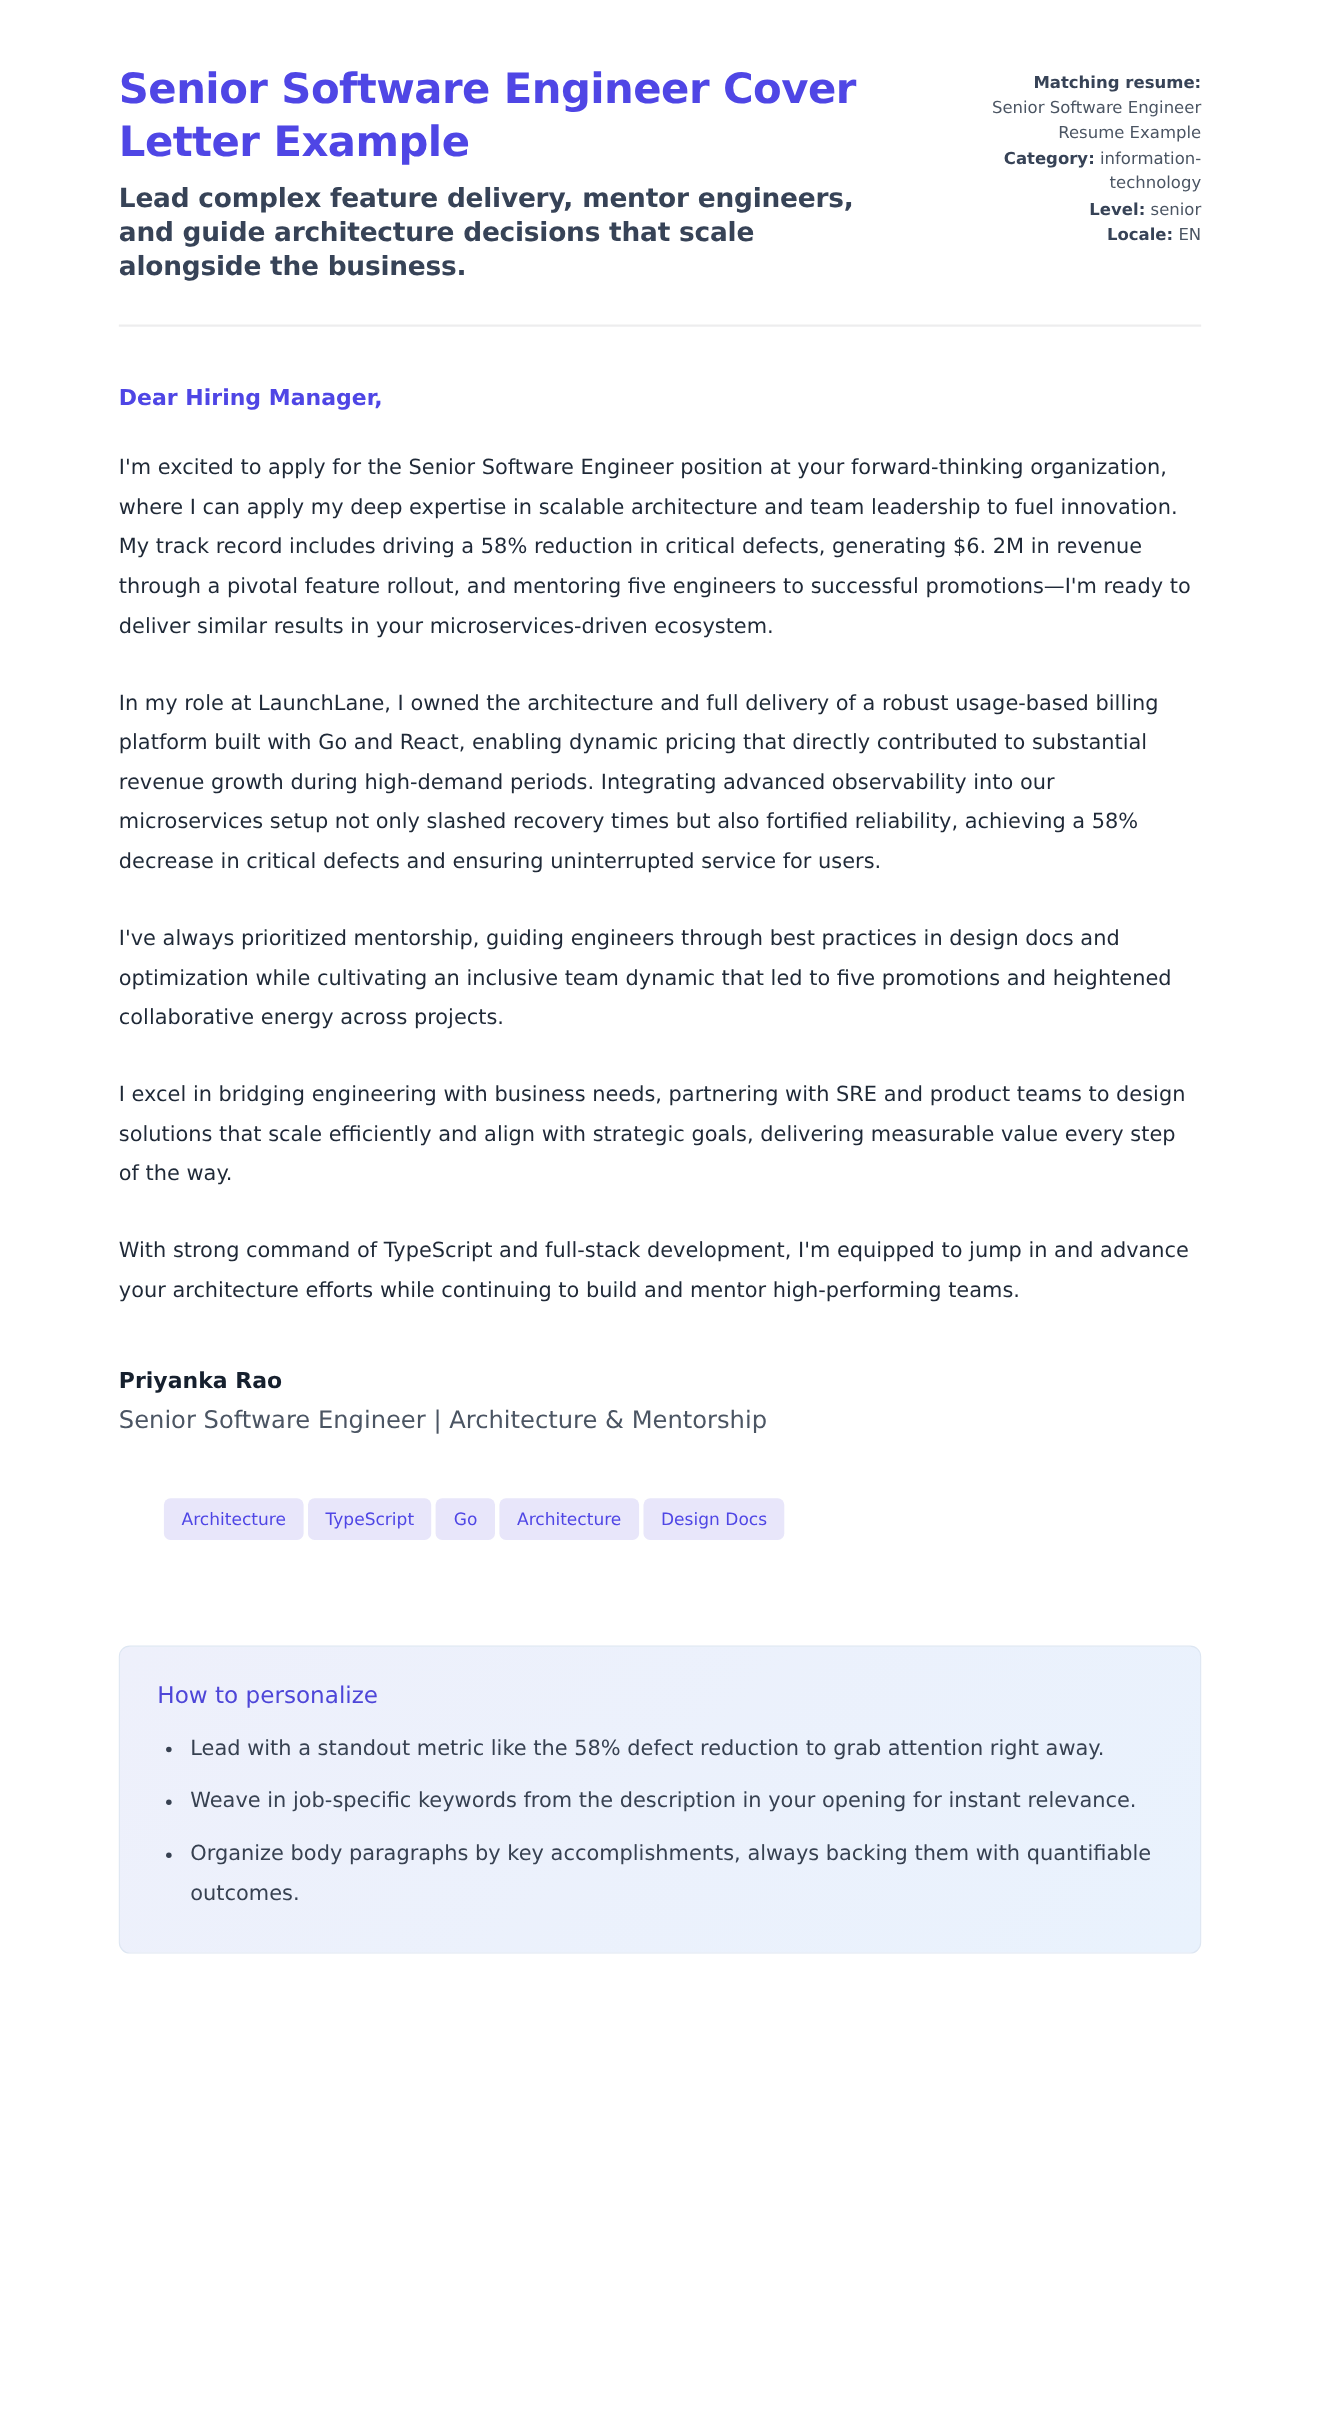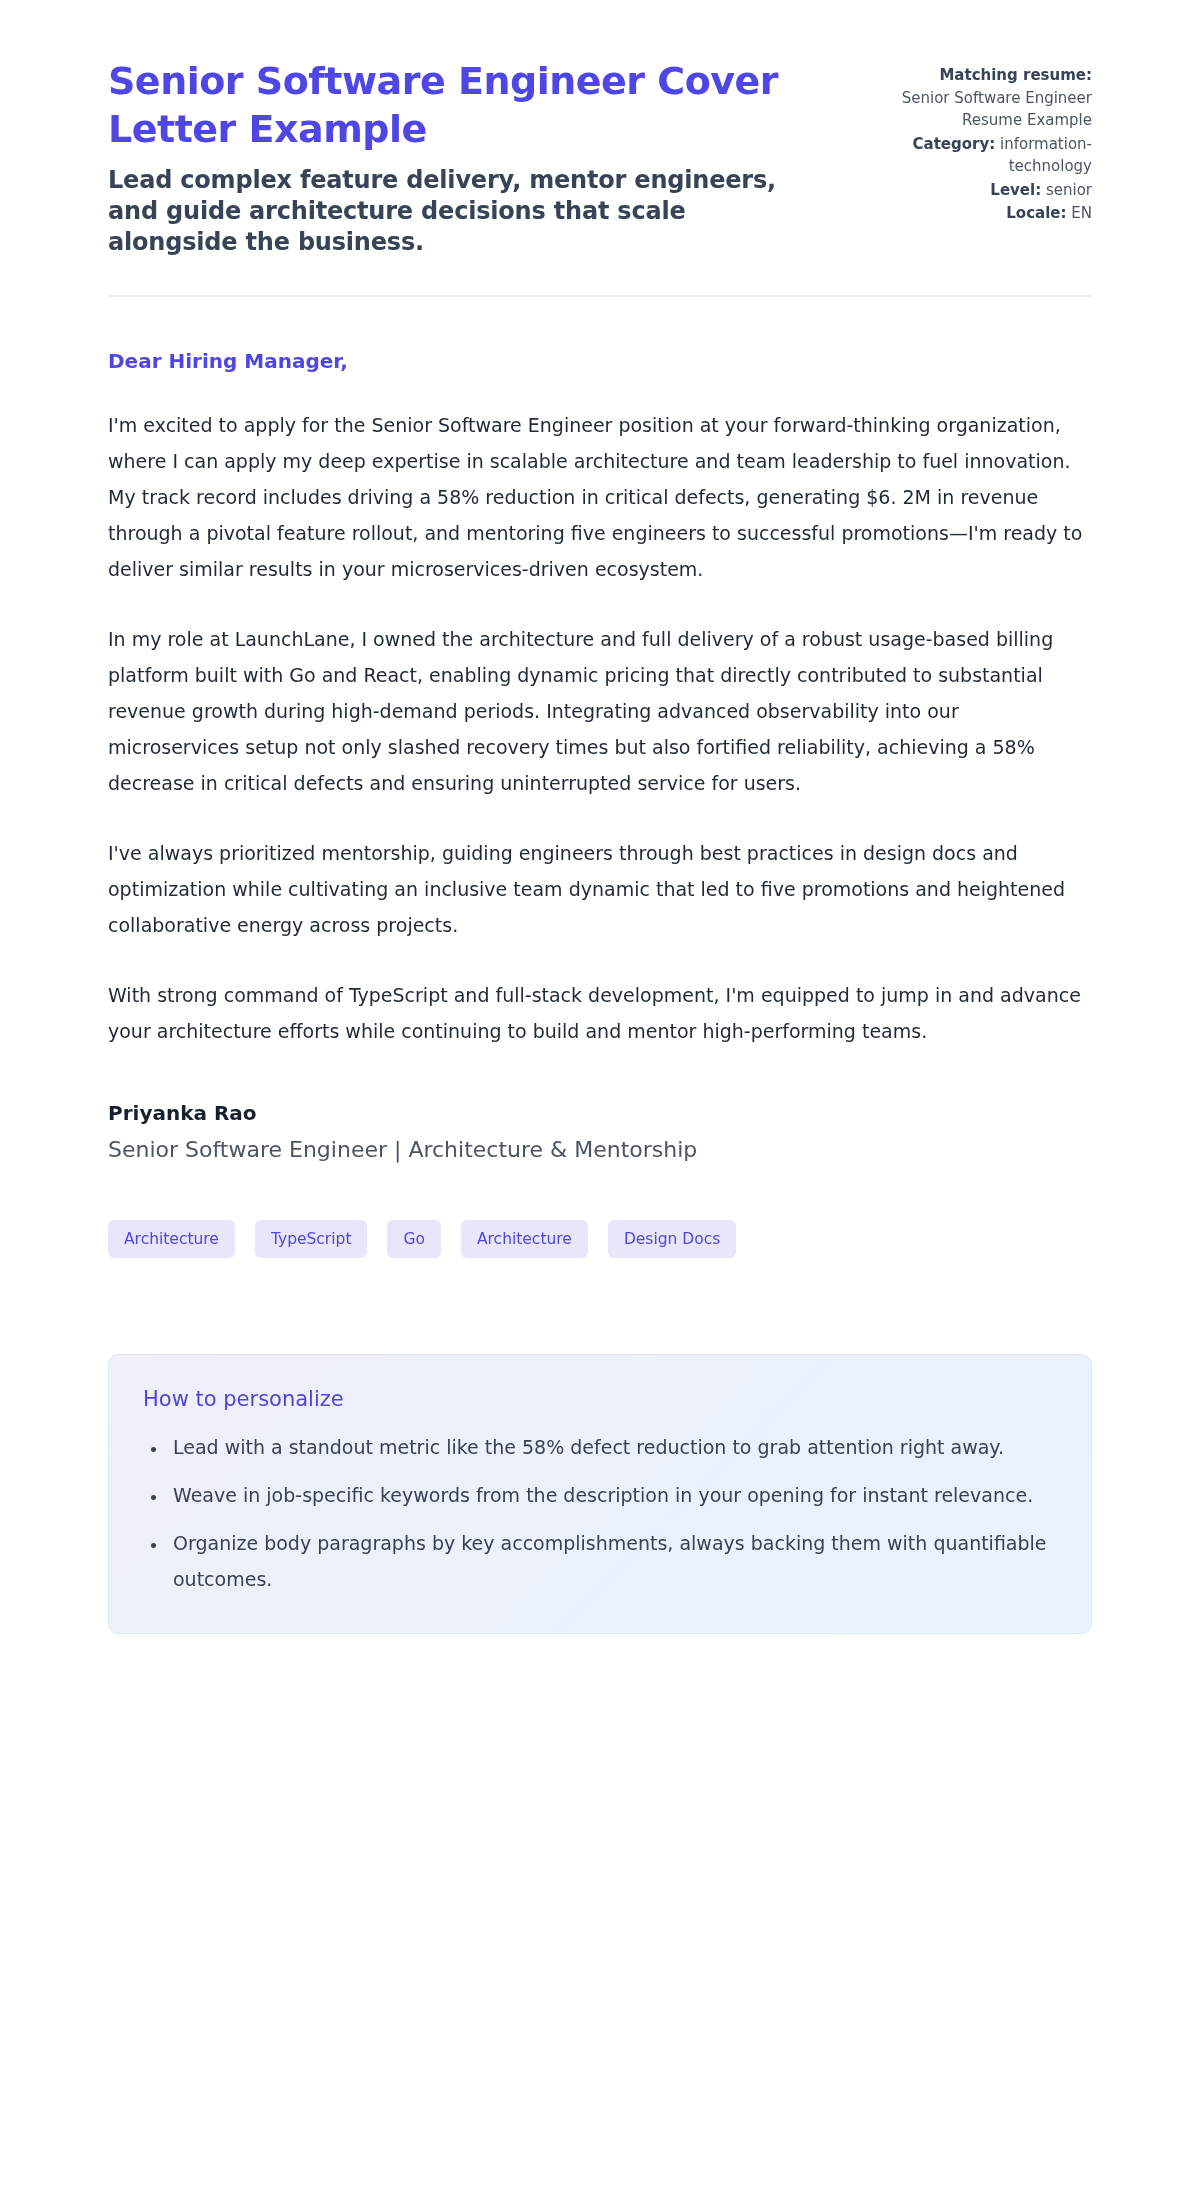--- a/index.html
+++ b/index.html
@@ -85,21 +85,22 @@
   .sig-role {
     margin-top: 12px;
     color: #4b5563;
     font-size: 22px;
   }
 
   
   .tags {
     margin-top: 58px;
     display: flex;
-    gap: 20px;
+    gap: 4px;
+    margin-left: 41px;
   }
   .tag {
     display: inline-block;
     background: #e8e6fa;
     color: #4f46e5;
     font-size: 15.5px;
     padding: 10px 16px;
     border-radius: 6px;
     cursor: default;
   }
@@ -161,20 +162,21 @@
     </div>
   </div>
 
   <hr class="divider">
 
   <div class="letter">
     <div class="greeting">Dear Hiring Manager,</div>
     <p>I'm excited to apply for the Senior Software Engineer position at your forward-thinking organization, where I can apply my deep expertise in scalable architecture and team leadership to fuel innovation. My track record includes driving a 58% reduction in critical defects, generating $6. 2M in revenue through a pivotal feature rollout, and mentoring five engineers to successful promotions—I'm ready to deliver similar results in your microservices-driven ecosystem.</p>
     <p>In my role at LaunchLane, I owned the architecture and full delivery of a robust usage-based billing platform built with Go and React, enabling dynamic pricing that directly contributed to substantial revenue growth during high-demand periods. Integrating advanced observability into our microservices setup not only slashed recovery times but also fortified reliability, achieving a 58% decrease in critical defects and ensuring uninterrupted service for users.</p>
     <p>I've always prioritized mentorship, guiding engineers through best practices in design docs and optimization while cultivating an inclusive team dynamic that led to five promotions and heightened collaborative energy across projects.</p>
+    <p>I excel in bridging engineering with business needs, partnering with SRE and product teams to design solutions that scale efficiently and align with strategic goals, delivering measurable value every step of the way.</p>
     <p>With strong command of TypeScript and full-stack development, I'm equipped to jump in and advance your architecture efforts while continuing to build and mentor high-performing teams.</p>
 
     <div class="sig-name">Priyanka Rao</div>
     <div class="sig-role">Senior Software Engineer | Architecture &amp; Mentorship</div>
 
     <div class="tags">
       <span class="tag">Architecture</span>
       <span class="tag">TypeScript</span>
       <span class="tag">Go</span>
       <span class="tag">Architecture</span>

